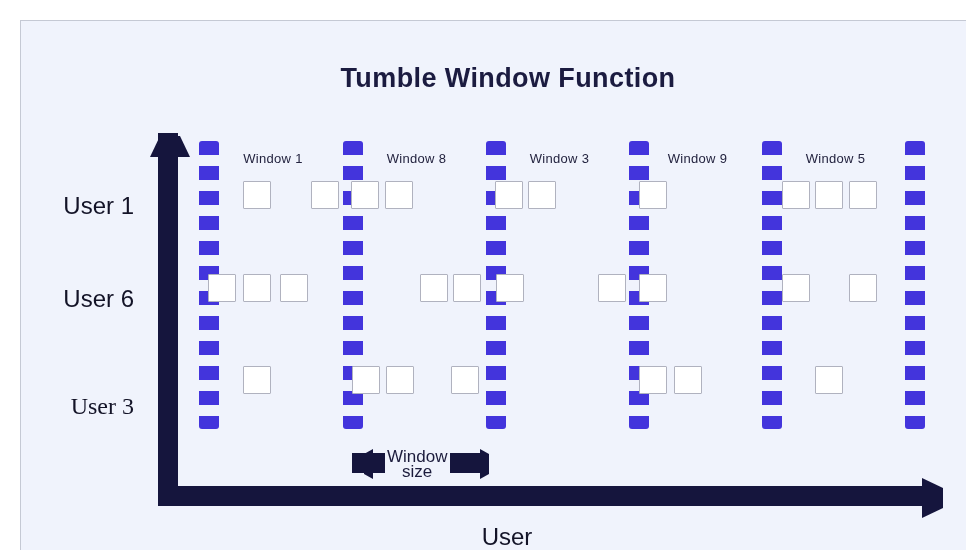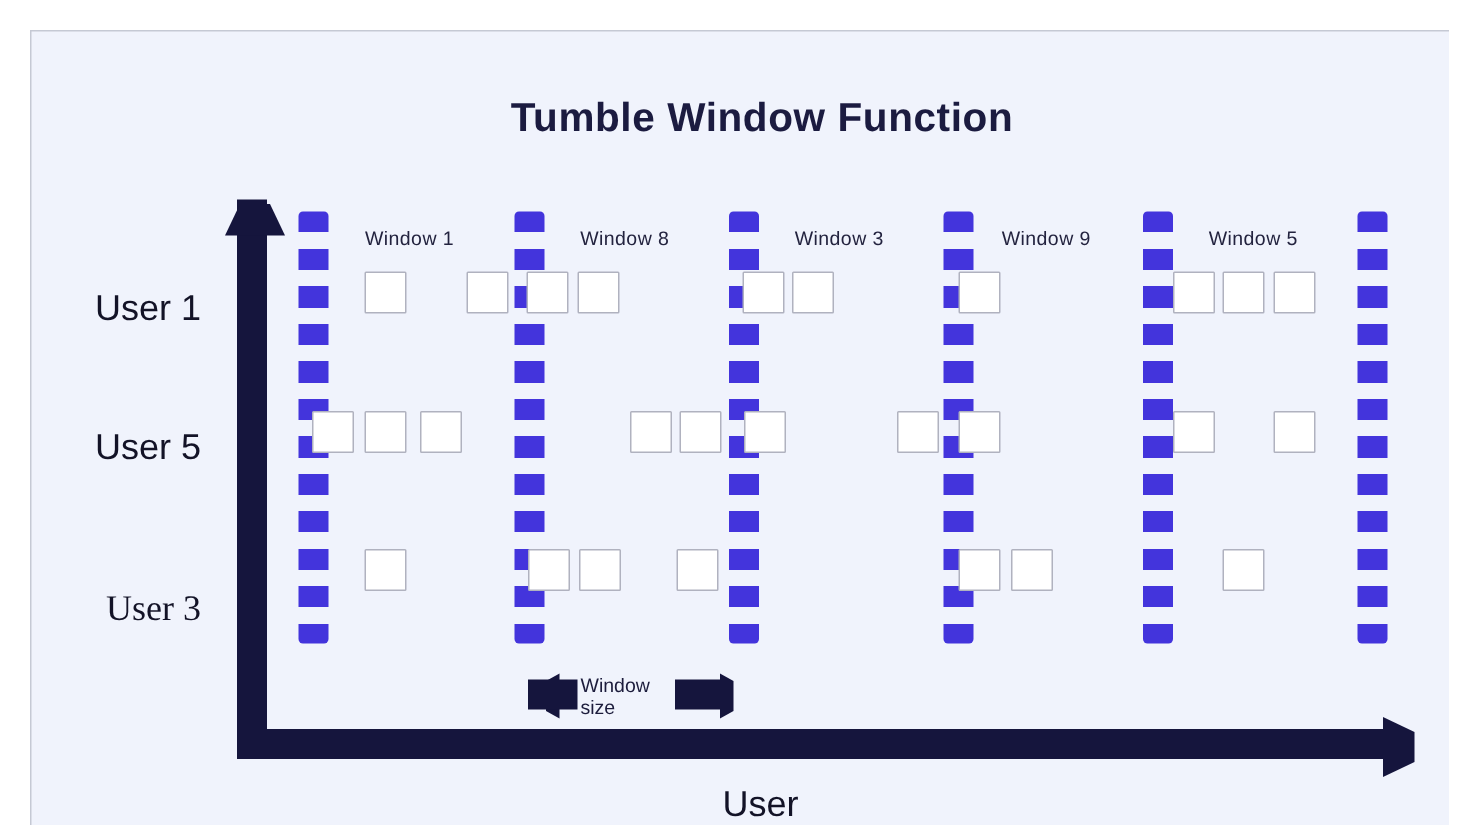--- a/index.html
+++ b/index.html
@@ -115,21 +115,22 @@
     background: var(--square-fill);
     border: 1.5px solid var(--square-border);
     border-radius: 1px;
   }
   
   .ws-text {
     position: absolute;
     left: 346px;
     top: 418px;
     width: 100px;
-    font-size: 13px;
+    text-align: center;
+    font-size: 17px;
     line-height: 15px;
     color: var(--annotation-text);
   }
   .ws-line {
     position: absolute;
     top: 432px;
     height: 2px;
     background: var(--axis);
   }
   .ws-line.left  { left: 331px; width: 33px; }
@@ -181,21 +182,21 @@
       <div class="event-square" style="left: 222px; top: 160px; width: 28px; height: 28px;"></div>
       <div class="event-square" style="left: 290px; top: 160px; width: 28px; height: 28px;"></div>
       <div class="event-square" style="left: 330px; top: 160px; width: 28px; height: 28px;"></div>
       <div class="event-square" style="left: 364px; top: 160px; width: 28px; height: 28px;"></div>
       <div class="event-square" style="left: 474px; top: 160px; width: 28px; height: 28px;"></div>
       <div class="event-square" style="left: 507px; top: 160px; width: 28px; height: 28px;"></div>
       <div class="event-square" style="left: 618px; top: 160px; width: 28px; height: 28px;"></div>
       <div class="event-square" style="left: 761px; top: 160px; width: 28px; height: 28px;"></div>
       <div class="event-square" style="left: 794px; top: 160px; width: 28px; height: 28px;"></div>
       <div class="event-square" style="left: 828px; top: 160px; width: 28px; height: 28px;"></div>
-      <div class="user-label" style="top: 254px;">User 5</div>
+      <div class="user-label" style="top: 254px;">User 6</div>
       <div class="event-square" style="left: 187px; top: 253px; width: 28px; height: 28px;"></div>
       <div class="event-square" style="left: 222px; top: 253px; width: 28px; height: 28px;"></div>
       <div class="event-square" style="left: 259px; top: 253px; width: 28px; height: 28px;"></div>
       <div class="event-square" style="left: 399px; top: 253px; width: 28px; height: 28px;"></div>
       <div class="event-square" style="left: 432px; top: 253px; width: 28px; height: 28px;"></div>
       <div class="event-square" style="left: 475px; top: 253px; width: 28px; height: 28px;"></div>
       <div class="event-square" style="left: 577px; top: 253px; width: 28px; height: 28px;"></div>
       <div class="event-square" style="left: 618px; top: 253px; width: 28px; height: 28px;"></div>
       <div class="event-square" style="left: 761px; top: 253px; width: 28px; height: 28px;"></div>
       <div class="event-square" style="left: 828px; top: 253px; width: 28px; height: 28px;"></div>

